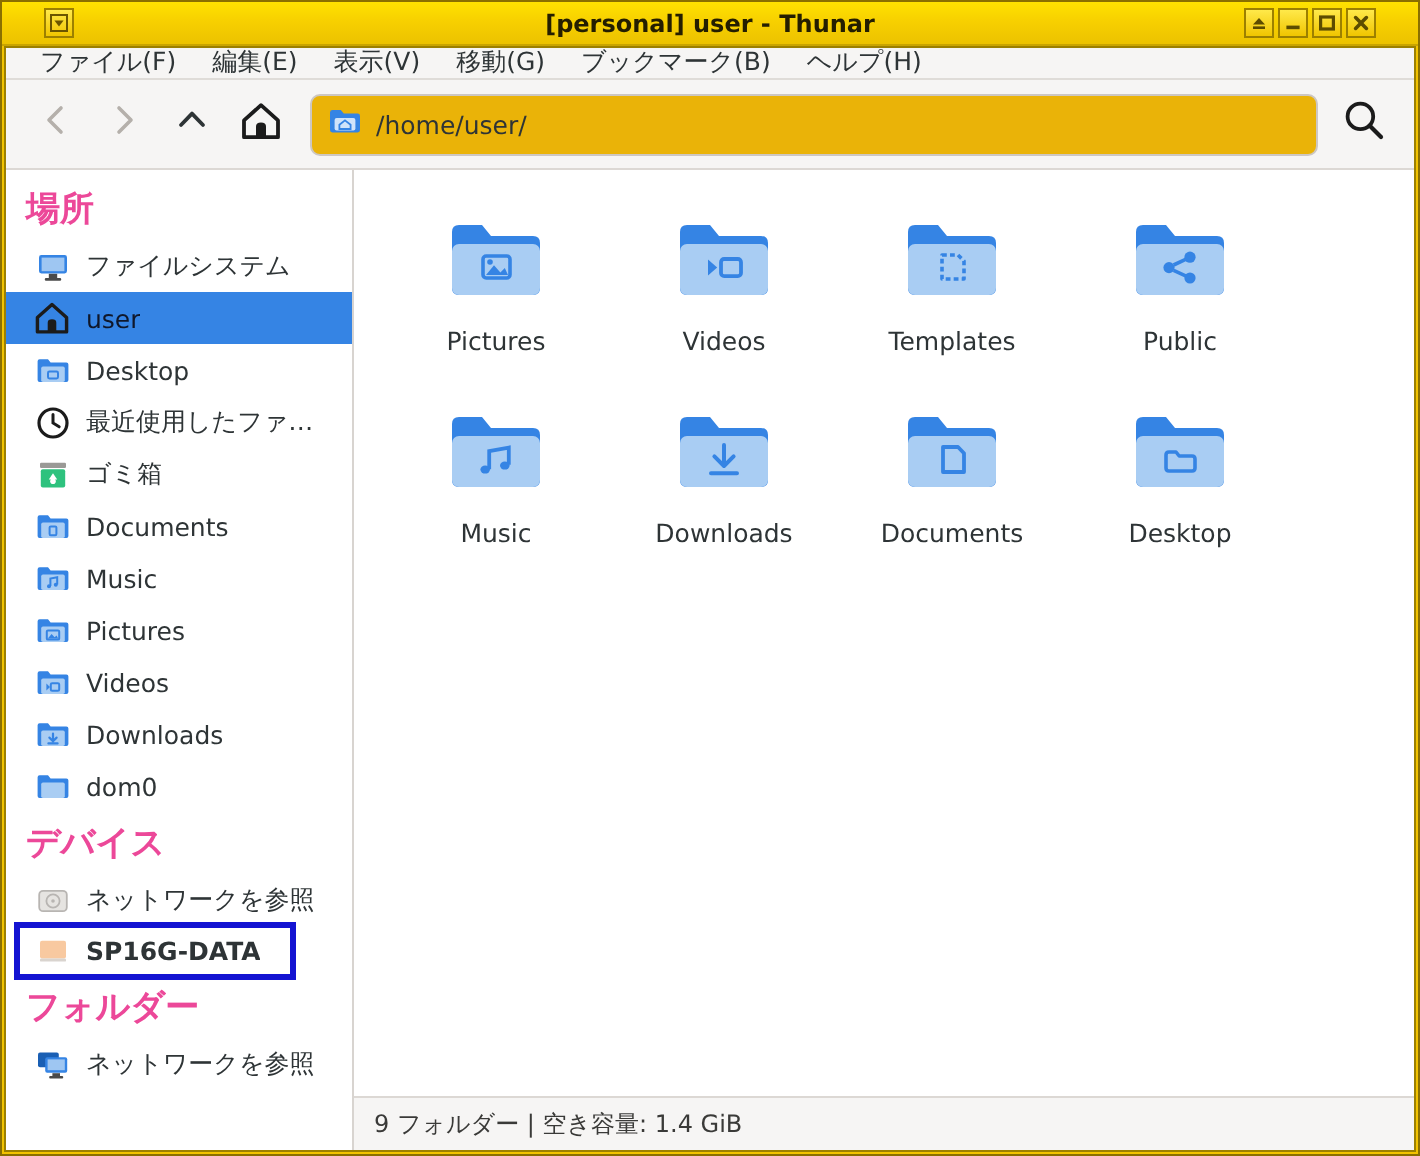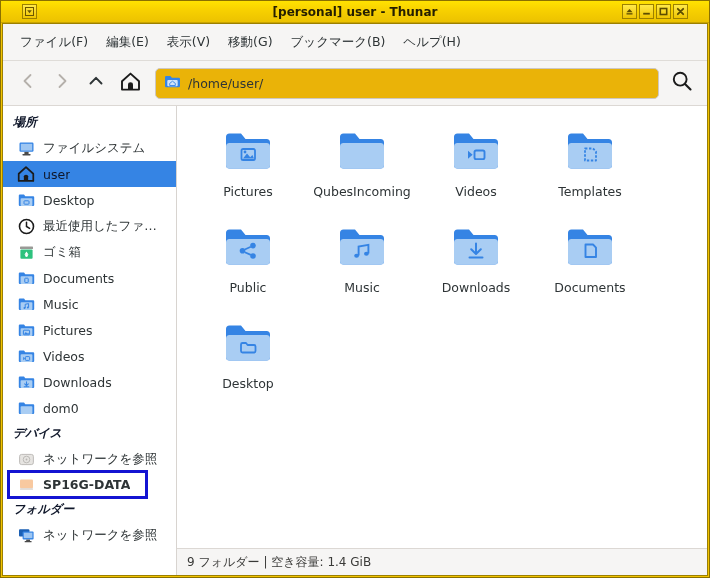--- a/index.html
+++ b/index.html
@@ -51,21 +51,21 @@
     flex: 1 1 auto;
     margin: 0 1px 1px 1px;
     background: #ffffff;
     display: flex; flex-direction: column;
     border: 1px solid #9c8000;
     overflow: hidden;
   }
 
   
   #menubar {
-    height: 37px;
+    height: 16px;
     background: #f6f5f4;
     border-bottom: 1px solid #dfdcd8;
     display: flex; align-items: center;
     padding-left: 8px;
     flex: 0 0 auto;
   }
   .menu-item {
     font-size: 12.5px; color: #2e3436;
     padding: 3px 9px; border-radius: 3px;
     white-space: nowrap; cursor: default;
@@ -110,23 +110,22 @@
 
   #sidebar {
     width: 174px; flex: 0 0 174px;
     background: #ffffff;
     border-right: 1px solid #d8d4d0;
     overflow: hidden;
     padding-top: 4px;
     position: relative;
   }
   .side-header {
-    font-size: 12px; font-weight: bold; color: #0f172a;
+    font-size: 17px; font-weight: bold; color: #ec4899;
     padding: 4px 0 4px 10px;
-    font-style: italic;
   }
   .side-row {
     height: 26px; display: flex; align-items: center;
     padding-left: 14px; font-size: 12.5px; color: #2e3436;
     cursor: default; white-space: nowrap; overflow: hidden;
   }
   .side-row.selected { background: #3584e4; color: #0f172a; }
   .side-icon {
     width: 18px; height: 18px; margin-right: 8px;
     flex: 0 0 18px; display: flex; align-items: center; justify-content: center;
@@ -457,29 +456,20 @@
                   <path d="M5 13 Q5 9.5 8.5 9.5 L20 9.5 L24.5 15 L45.5 15 Q49 15 49 18.5 L49 41 Q49 44.5 45.5 44.5 L8.5 44.5 Q5 44.5 5 41 Z" fill="#3584e4"></path>
                   <rect x="5" y="19" width="44" height="25.5" rx="3.5" fill="#a9cdf3"></rect>
                   <rect x="20.5" y="25" width="13.5" height="11" rx="1.6" fill="none" stroke="#3584e4" stroke-width="1.8"></rect>
                   <path d="M22 34.5 L26 29.6 L29.2 33.2 L31.4 31 L33 34.5 Z" fill="#3584e4"></path>
                   <circle cx="24" cy="28" r="1.4" fill="#3584e4"></circle>
                 </svg>
             </span>
             <span class="file-name">Pictures</span>
           </div>
 
-          <div class="file-cell">
-            <span class="file-icon">
-              <svg width="54" height="54" viewBox="0 0 54 54">
-                  <path d="M5 13 Q5 9.5 8.5 9.5 L20 9.5 L24.5 15 L45.5 15 Q49 15 49 18.5 L49 41 Q49 44.5 45.5 44.5 L8.5 44.5 Q5 44.5 5 41 Z" fill="#3584e4"></path>
-                  <rect x="5" y="19" width="44" height="25.5" rx="3.5" fill="#a9cdf3"></rect>
-                </svg>
-            </span>
-            <span class="file-name">QubesIncoming</span>
-          </div>
 
           <div class="file-cell">
             <span class="file-icon">
               <svg width="54" height="54" viewBox="0 0 54 54">
                   <path d="M5 13 Q5 9.5 8.5 9.5 L20 9.5 L24.5 15 L45.5 15 Q49 15 49 18.5 L49 41 Q49 44.5 45.5 44.5 L8.5 44.5 Q5 44.5 5 41 Z" fill="#3584e4"></path>
                   <rect x="5" y="19" width="44" height="25.5" rx="3.5" fill="#a9cdf3"></rect>
                   <rect x="25.5" y="26.5" width="10" height="8.6" rx="1.6" fill="none" stroke="#3584e4" stroke-width="1.9"></rect>
                   <path d="M19 26.8 L23.6 30.8 L19 34.8 Z" fill="#3584e4"></path>
                 </svg>
             </span>

